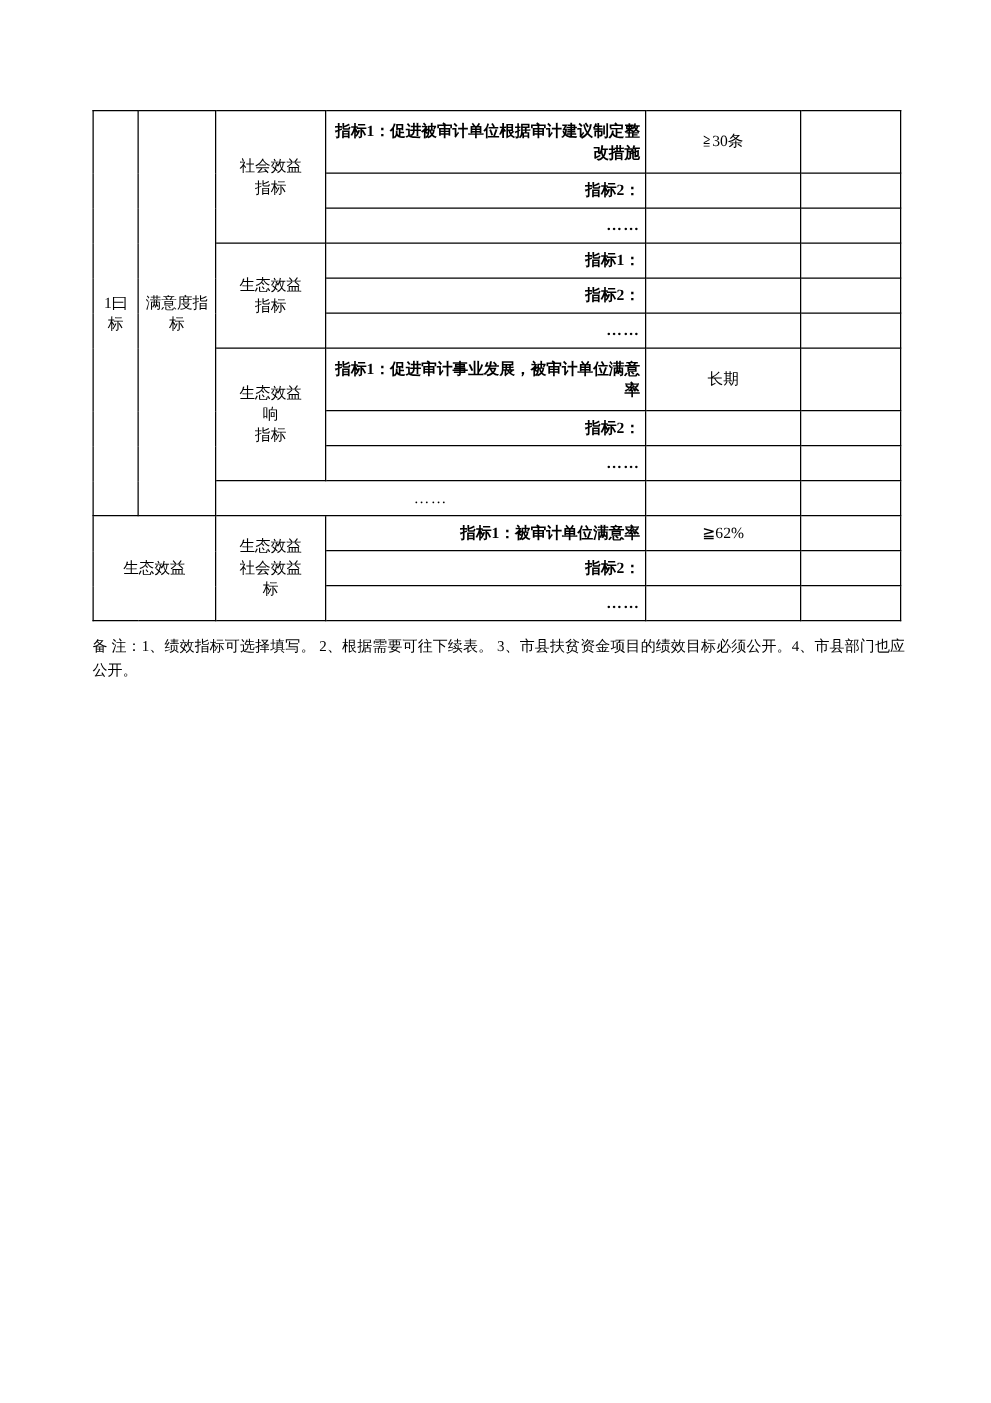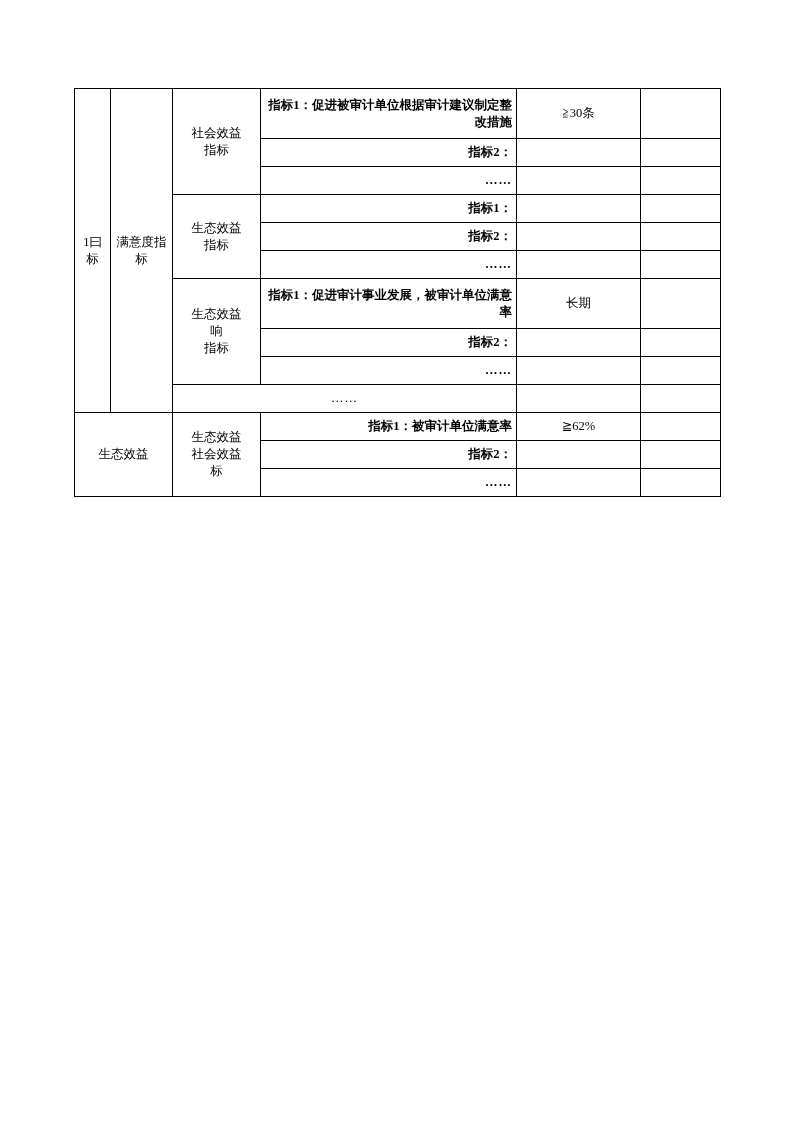--- a/index.html
+++ b/index.html
@@ -196,14 +196,15 @@
 
         <tr>
           <td class="left row-h2 dots">……</td>
           <td class="center row-h2"></td>
           <td class="center row-h2"></td>
         </tr>
       </tbody>
     </table>
   </div>
 
+  <div class="note">备 注：1、绩效指标可选择填写。 2、根据需要可往下续表。 3、市县扶贫资金项目的绩效目标必须公开。4、市县部门也应公开。</div>
 
 </div>
 
 </body></html>

